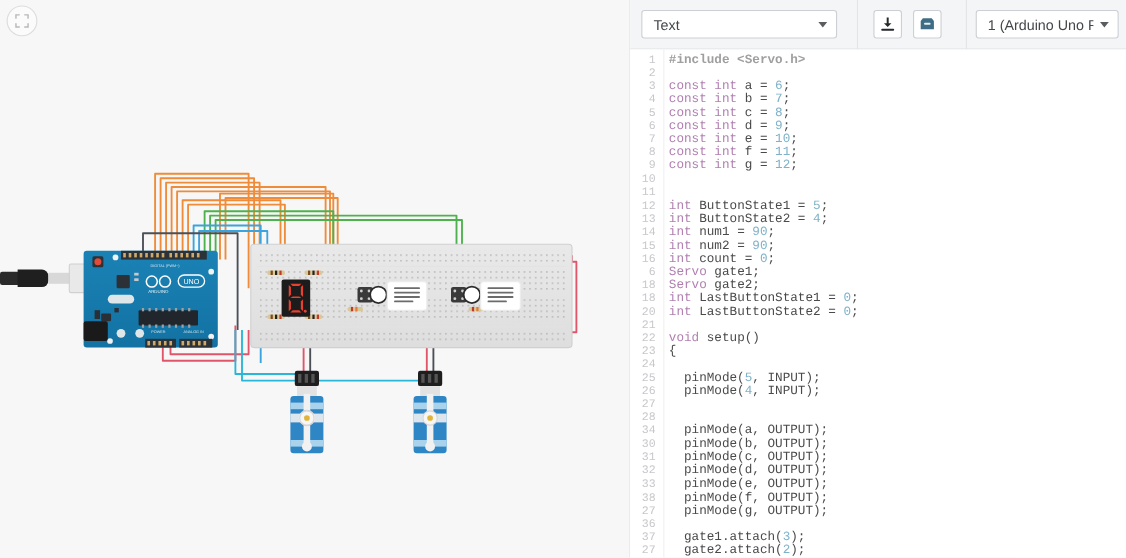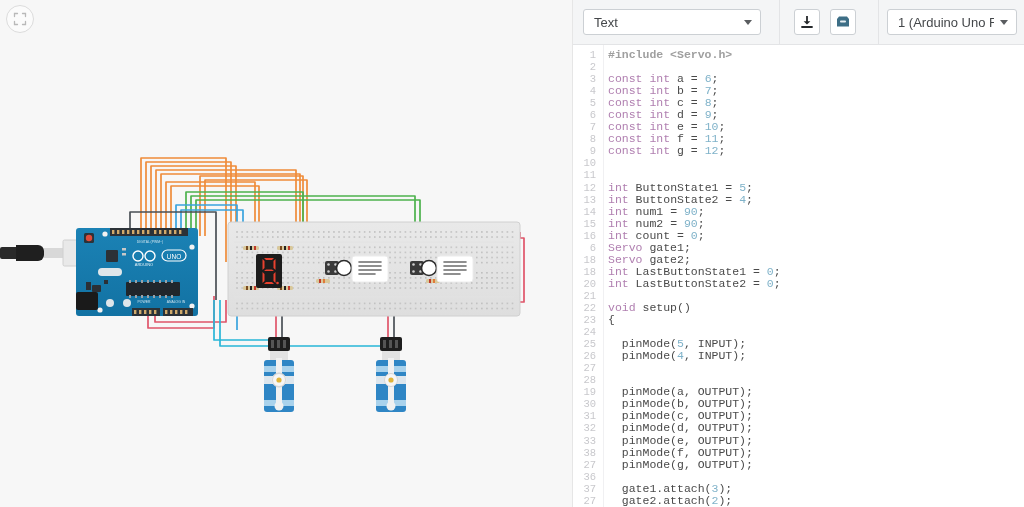--- a/index.html
+++ b/index.html
@@ -457,21 +457,21 @@
           <div>18</div>
           <div>20</div>
           <div>21</div>
           <div>22</div>
           <div>23</div>
           <div>24</div>
           <div>25</div>
           <div>26</div>
           <div>27</div>
           <div>28</div>
-          <div>19</div>
+          <div>34</div>
           <div>30</div>
           <div>31</div>
           <div>32</div>
           <div>33</div>
           <div>38</div>
           <div>27</div>
           <div>36</div>
           <div>37</div>
           <div>27</div>
         </div>

